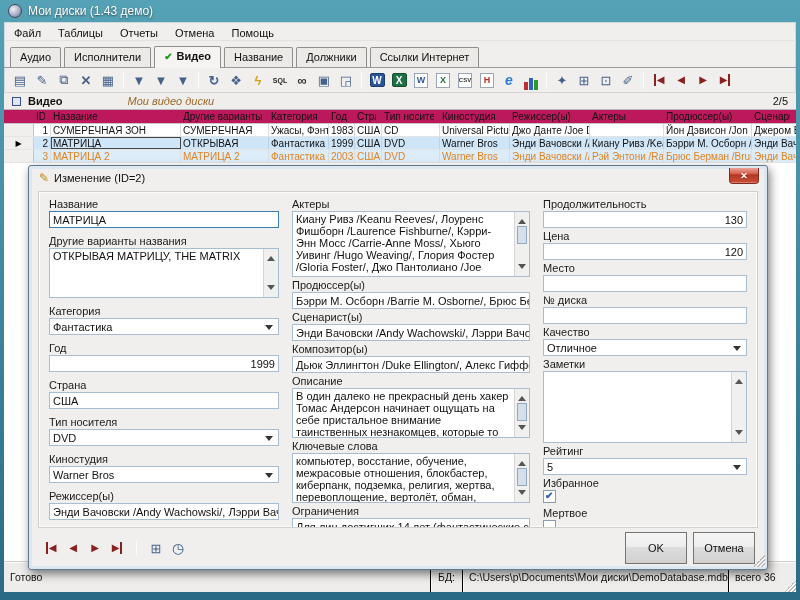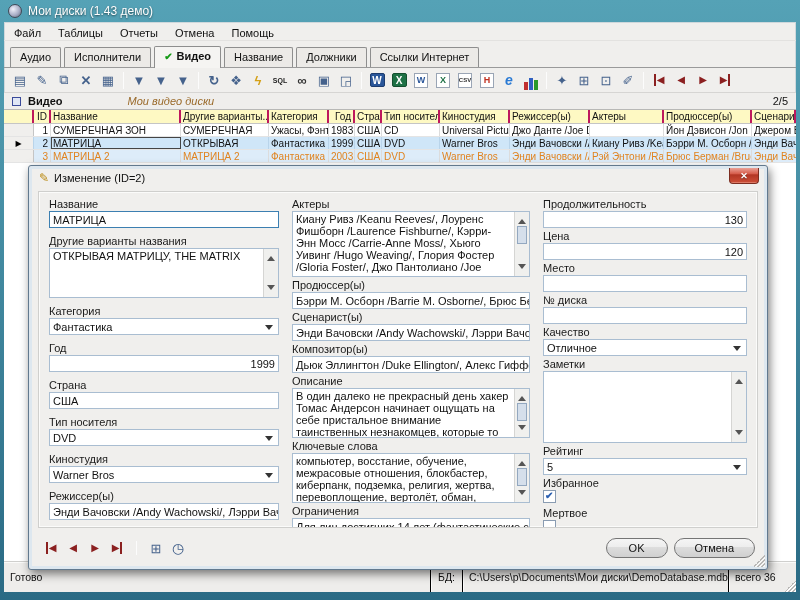--- a/index.html
+++ b/index.html
@@ -70,21 +70,21 @@
   
   .sectionbar { height: 17px; display: flex; align-items: center; gap: 7px; padding: 0 8px;
     background: #efeeec; border-bottom: 1px solid #b8b8b6; }
   .section-icon { width: 9px; height: 9px; border: 1px solid #3a4a9a; background: #dfe6f5; }
   .section-title { font-weight: bold; }
   .section-subtitle { font-style: italic; color: #9a6a2a; margin-left: 58px; }
   .section-counter { margin-left: auto; }
   
   .grid { background: #fff; font-size: 10px; }
   .grid-header { display: flex; height: 14px; background: #f0efed; border-bottom: 1px solid #c5c5c5; }
-  .grid-header .c { border-right: 2px solid #be185d; background: #fef9c3; }
+  .grid-header .c { border-right: 6px solid #be185d; background: #be185d; }
   .grid-row { display: flex; height: 13px; border-bottom: 1px solid #e4e4e4; }
   .c { padding: 0 2px; overflow: hidden; white-space: nowrap; flex: none; line-height: 13px;
     border-right: 1px solid #dcdcdc; }
   .w-g { width: 30px; background: #f0efed; border-right: 1px solid #c5c5c5; text-align: center;
     font-size: 8px; color: #000; }
   .w0 { width: 17px; text-align: right; } .w1 { width: 130px; } .w2 { width: 88px; }
   .w3 { width: 60px; } .w4 { width: 26px; text-align: right; } .w5 { width: 27px; }
   .w6 { width: 58px; } .w7 { width: 70px; } .w8 { width: 80px; } .w9 { width: 74px; }
   .w10 { width: 88px; } .w11 { flex: 1; border-right: none; }
   .row-selected { background: #cfe6f8; }
@@ -141,23 +141,23 @@
     background: #d5dfeb; border: 1px solid #93a8c0; }
   .ta-alt { height: 50px; } .ta-actors { height: 66px; } .ta-desc { height: 50px; }
   .ta-kw { height: 50px; } .ta-notes { height: 72px; }
   .cb { width: 13px; height: 13px; border: 1px solid #8a9cb2; background: #fff;
     position: relative; display: inline-block; }
   .cb.on::after { content: "✔"; position: absolute; left: 1px; top: -1px; font-size: 10px;
     color: #2b5fb0; font-weight: bold; }
   .dlg-foot { position: absolute; left: 9px; right: 9px; bottom: 7px; height: 28px;
     display: flex; align-items: center; gap: 6px; padding: 0 3px; }
   .dlg-foot .tsep { height: 14px; margin: 0 3px; }
-  .btn { min-width: 62px; height: 20px; border: 1px solid #757575; border-radius: 10px;
+  .btn { min-width: 62px; height: 32px; border: 1px solid #757575; border-radius: 0;
     background: linear-gradient(#f5f5f5, #ededed 45%, #dddddd 46%, #d0d0d0);
-    display: flex; align-items: center; justify-content: center; padding: 0 20px; }
+    display: flex; align-items: center; justify-content: center; padding: 0 10px; }
   .btn-ok { margin-left: auto; }
   .dlg-grip { position: absolute; right: 2px; bottom: 2px; width: 12px; height: 12px;
     background: linear-gradient(135deg, transparent 50%, #b9b8b6 50%, #b9b8b6 58%, #f7f7f6 58%, #f7f7f6 66%, #b9b8b6 66%, #b9b8b6 74%, #f7f7f6 74%, #f7f7f6 82%, #b9b8b6 82%, #b9b8b6 90%, #f7f7f6 90%); }
 </style>
 </head>
 <body>
 
 <div class="titlebar">
   <span class="app-icon"></span>
   <span>Мои диски (1.43 демо)</span>

